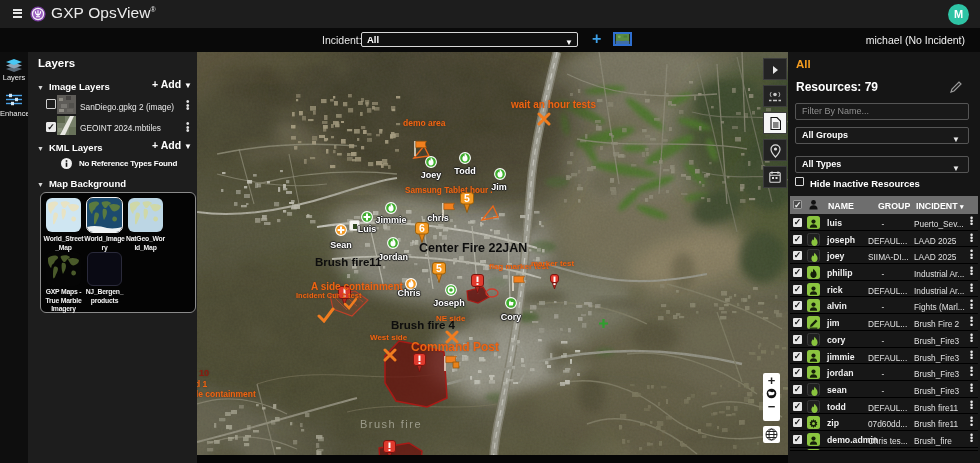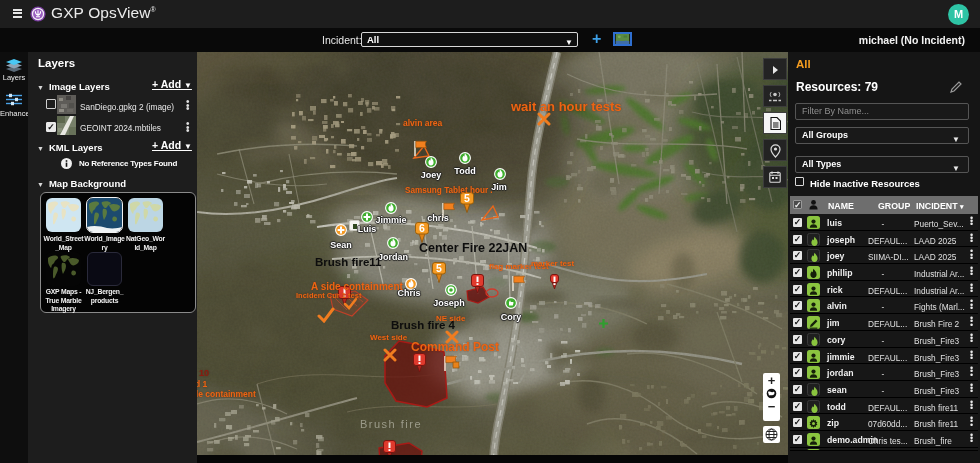--- a/index.html
+++ b/index.html
@@ -21,32 +21,32 @@
   #bar2 { position:absolute; left:0; top:28px; width:980px; height:24px; background:#090909; }
   #search { position:absolute; left:2px; top:31px; width:160px; height:18px; background:#3d3d3d;
     border-radius:2px; color:#bdbdbd; font-size:9.5px; line-height:18px; padding-left:6px; }
   #inclabel { position:absolute; left:322px; top:34px; color:#e8e8e8; font-size:10.5px; }
   #incsel { position:absolute; left:361px; top:32px; width:217px; height:15px; background:#101010;
     border:1px solid #d8d8d8; border-radius:2px; color:#fff; font-size:9.5px; font-weight:bold;
     line-height:13px; padding-left:5px; }
   #incsel .car { position:absolute; right:4px; top:3px; font-size:8px; color:#fff; }
   #plusbtn { position:absolute; left:592px; top:30px; color:#3da0e8; font-size:16px; font-weight:bold; }
   #mapthumb { left:613px; top:32px; border:2px solid #2f6fd0; }
-  #user { position:absolute; right:15px; top:34px; color:#f2f2f2; font-size:10.5px; font-weight:bold; }
+  #user { position:absolute; right:15px; top:34px; color:#f2f2f2; font-size:10.5px; font-weight:normal; }
 
   
   #sidebar { position:absolute; left:0; top:52px; width:28px; height:411px; background:#0e0e0e; }
   .sblabel { width:28px; text-align:center; color:#ececec; font-size:7.5px; position:absolute; }
 
   
   #leftpanel { position:absolute; left:28px; top:52px; width:169px; height:411px; background:#1d1d1d; }
   #lp-title { position:absolute; left:10px; top:5px; color:#fff; font-size:11.5px; font-weight:bold; }
   .lp-sec { position:absolute; color:#fff; font-size:9.5px; font-weight:bold; }
   .lp-car { color:#d8d8d8; font-size:7px; margin-right:5px; }
-  .lp-add { position:absolute; color:#fff; font-weight:bold; font-size:10.5px;text-decoration:underline; }
+  .lp-add { position:absolute; color:#fff; font-weight:bold; font-size:10.5px; }
   .lp-name { position:absolute; color:#e8e8e8; font-size:8.3px; }
   .dots { position:absolute; color:#e0e0e0; font-size:10px; letter-spacing:0; line-height:3.5px; width:4px; }
   .cbx { position:absolute; width:10px; height:10px; border:1.6px solid #cfcfcf; border-radius:1px; background:transparent; }
   .cbx.on { background:#e9e9e9; color:#111; font-size:9px; font-weight:bold; line-height:8px; text-align:center; border-color:#e9e9e9; }
   .lthumb { position:absolute; width:19px; height:19px; }
 
   #bgbox { position:absolute; left:12px; top:140px; width:156px; height:121px; background:#040404;
     border:1px solid #8a8a8a; border-radius:6px; }
   .bgthumb { position:absolute; width:35px; height:34px; border-radius:6px; overflow:hidden; }
   .bgsel { outline:1.5px solid #f2f2f2; outline-offset:0px; }
@@ -1100,22 +1100,22 @@
 <svg class="mk" style="left:120px;top:255px" width="18" height="16" viewBox="0 0 18 16">
         <path d="M2,9 L7,14 L16,2" stroke="#f07c1f" stroke-width="3" fill="none" stroke-linecap="round"></path>
       </svg>
 <svg class="mk" style="left:146px;top:245px" width="15" height="13" viewBox="0 0 15 13">
         <path d="M2,7 L6,11 L13,2" stroke="#f07c1f" stroke-width="2.5" fill="none" stroke-linecap="round"></path>
       </svg>
 <div class="mlabel" style="left:118px;top:204px;font-size:11.5px">Brush fire11</div>
 <div class="mlabel" style="left:222px;top:189px;font-size:12.5px">Center Fire 22JAN</div>
 <div class="mlabel" style="left:194px;top:267px;font-size:11.5px">Brush fire 4</div>
 <div style="position:absolute;left:163px;top:366px;font-size:11px;color:rgba(205,205,192,0.6);letter-spacing:1.5px">Brush fire</div>
-<div class="olabel" style="left:206px;top:66px;font-size:8.5px">alvin area</div>
-<div class="olabel" style="left:314px;top:47px;font-size:13px">wait an hour tests</div>
+<div class="olabel" style="left:206px;top:66px;font-size:8.5px">demo area</div>
+<div class="olabel" style="left:314px;top:47px;font-size:10px">wait an hour tests</div>
 <div class="olabel" style="left:208px;top:134px;font-size:8.2px">Samsung Tablet hour .</div>
 <div class="olabel" style="left:292px;top:210px;font-size:8px">flag marker test</div>
 <div class="olabel" style="left:334px;top:207px;font-size:8px">marker test</div>
 <div class="olabel" style="left:114px;top:229px;font-size:10px">A side containment</div>
 <div class="olabel" style="left:99px;top:239px;font-size:7.5px">Incident Cur 1 test</div>
 <div class="olabel" style="left:239px;top:262px;font-size:8px">NE side</div>
 <div class="olabel" style="left:173px;top:281px;font-size:8px">West side</div>
 <div class="olabel" style="left:214px;top:288px;font-size:12px">Command Post</div>
 <div class="olabel" style="left:2px;top:316px;font-size:9px;color:#8a1a10">10</div>
 <div class="olabel" style="left:-2px;top:327px;font-size:8.5px">d 1</div>

